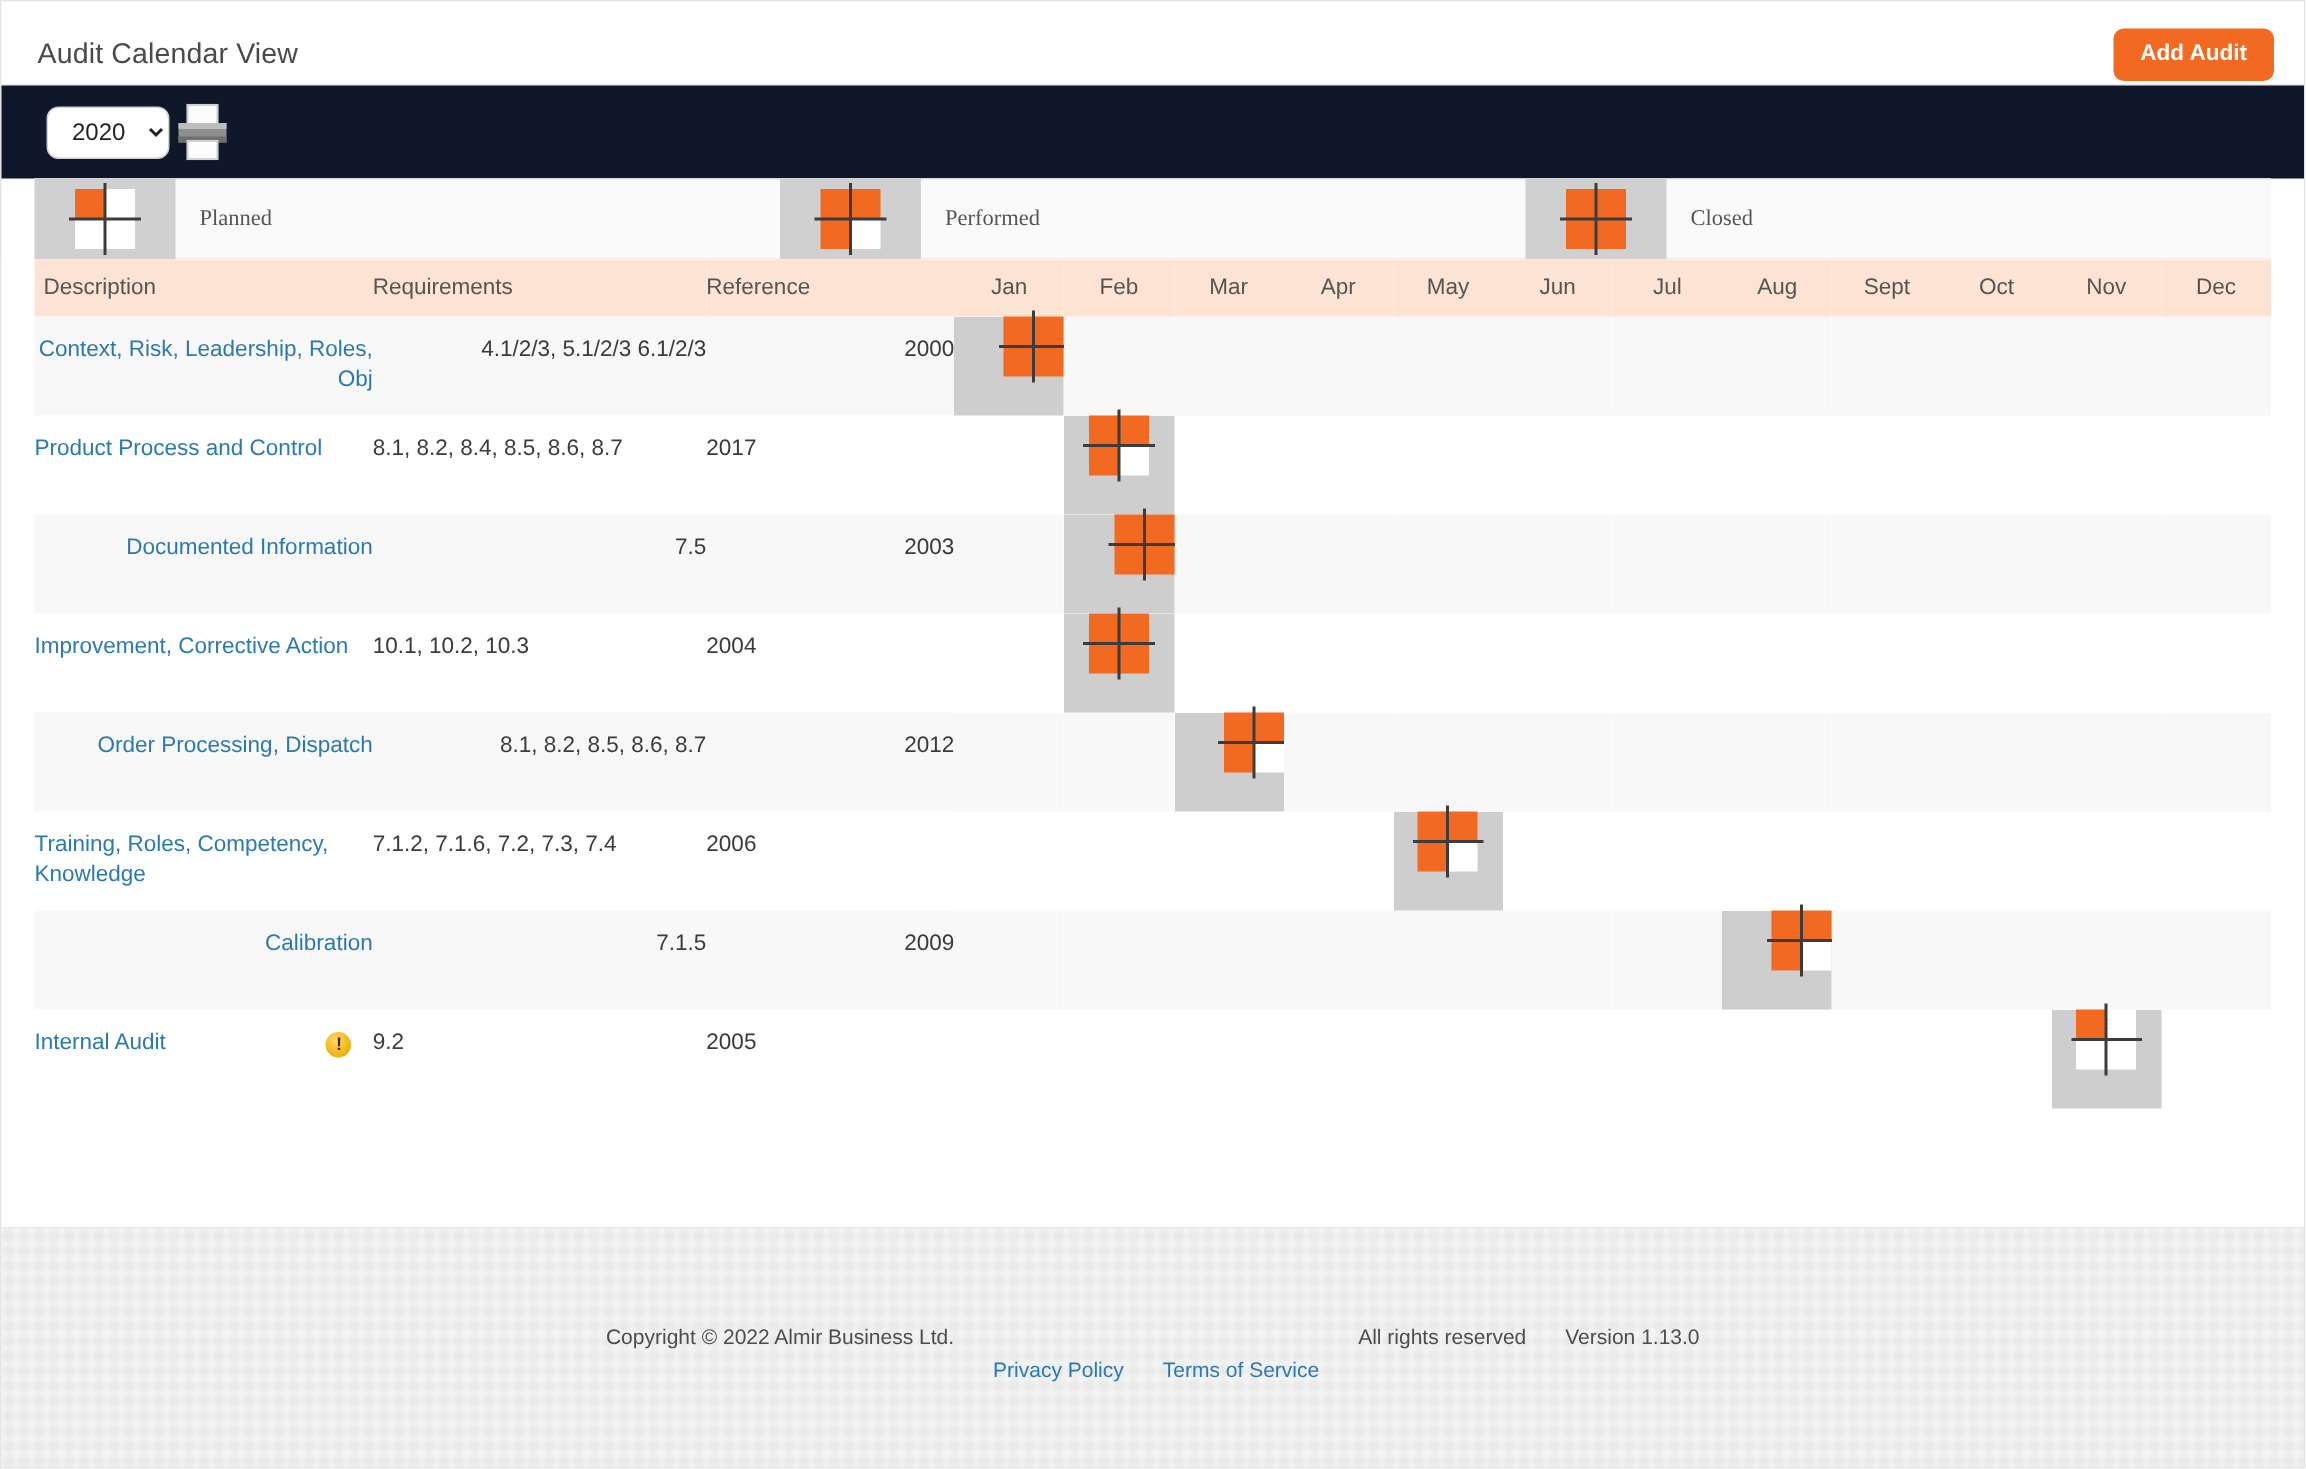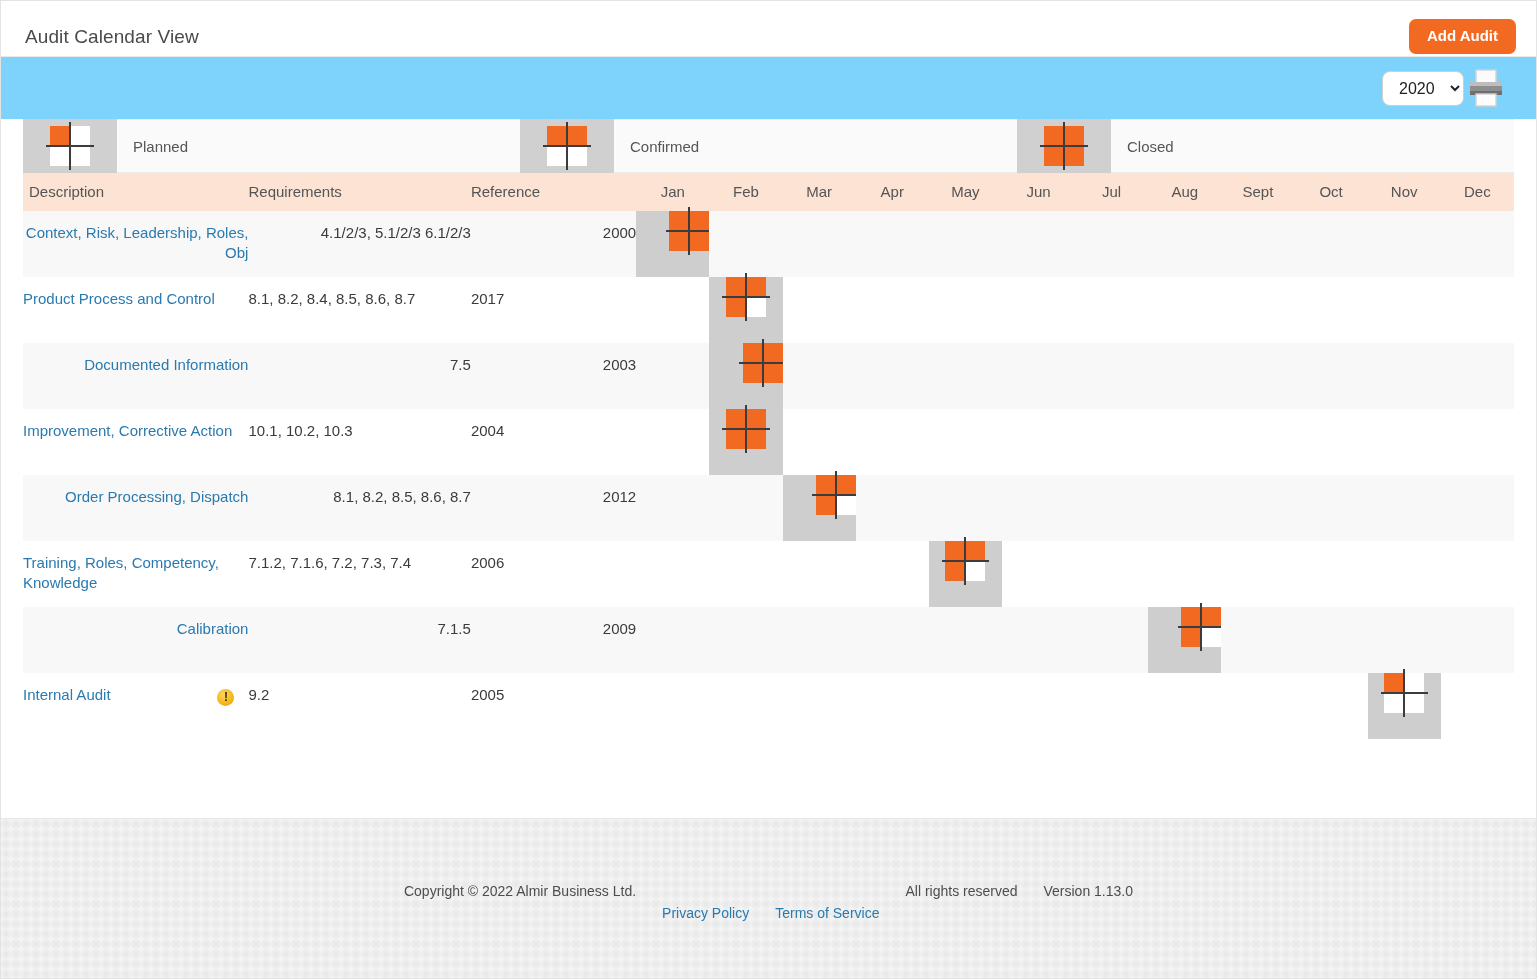--- a/index.html
+++ b/index.html
@@ -25,42 +25,42 @@
   .page-title { font-size:19px; color:#4a4a4a; font-weight:400; letter-spacing:.1px; }
   .btn-add {
     background:#f26a21; color:#fff; border:none; border-radius:7px;
     font-size:15px; font-weight:bold; font-family:"Liberation Sans", sans-serif;
     padding:9px 18px; cursor:pointer; line-height:1.1;
   }
 
   
   .toolbar {
     height:62px; flex:0 0 62px;
-    display:flex; align-items:center; justify-content:flex-end;
-    padding:0 28px 0 30px; background:#7dd3fc;
+    display:flex; align-items:center; justify-content:flex-start;
+    padding:0 28px 0 30px; background:#0f172a;
   }
   .year-select {
     font-family:"Liberation Sans", sans-serif;
     font-size:16px; color:#222;
     padding:7px 8px 7px 12px;
     border:1px solid #cfcfcf; border-radius:8px;
     background:#fff; cursor:pointer; min-width:82px;
   }
   .printer { width:44px; height:42px; cursor:pointer; display:block; }
 
   
   .legend {
     display:flex; margin:0 22px; background:#fafafa;
     border-top:1px solid #ededed; border-bottom:1px solid #ededed;
     height:54px; flex:0 0 54px;
   }
   .legend-item { display:flex; align-items:center; flex:1 1 0; min-width:0; }
   .legend-sw { width:94px; height:54px; background:#d0d0d0;
                display:flex; align-items:center; justify-content:center; flex:0 0 94px; }
-  .legend-label { font-size:15px; color:#555; padding-left:16px; white-space:nowrap; }
+  .legend-label { font-size:15px; color:#555; padding-left:16px; white-space:nowrap;font-family:Liberation Serif, serif; }
 
   
   .quad { position:relative; display:block; }
   .quad .q { position:absolute; width:50%; height:50%; }
   .quad .cross-v, .quad .cross-h { position:absolute; background:#3c3c3c; }
   .quad .cross-v { left:50%; top:-9%; width:2px; height:118%; margin-left:-1px; }
   .quad .cross-h { top:50%; left:-9%; height:2px; width:118%; margin-top:-1px; }
 
   
   .content { flex:1 1 auto; background:#fff; padding:0 22px; overflow:hidden; }
@@ -148,34 +148,34 @@
           <span class="q" style="right:0;top:0;background:#fff;"></span>
           <span class="q" style="left:0;bottom:0;background:#fff;"></span>
           <span class="q" style="right:0;bottom:0;background:#fff;"></span>
           <span class="cross-v"></span>
             <span class="cross-h"></span>
         </span>
       </span>
       <span class="legend-label">Planned</span>
     </div>
 
+
     <div class="legend-item">
       <span class="legend-sw">
         <span class="quad" style="width:40px;height:40px;">
           <span class="q" style="left:0;top:0;background:#f26a21;"></span>
           <span class="q" style="right:0;top:0;background:#f26a21;"></span>
-          <span class="q" style="left:0;bottom:0;background:#fff;"></span>
+          <span class="q" style="left:0;bottom:0;background:#f26a21;"></span>
           <span class="q" style="right:0;bottom:0;background:#fff;"></span>
           <span class="cross-v"></span>
             <span class="cross-h"></span>
         </span>
       </span>
-      <span class="legend-label">Confirmed</span>
+      <span class="legend-label">Performed</span>
     </div>
-
 
     <div class="legend-item">
       <span class="legend-sw">
         <span class="quad" style="width:40px;height:40px;">
           <span class="q" style="left:0;top:0;background:#f26a21;"></span>
           <span class="q" style="right:0;top:0;background:#f26a21;"></span>
           <span class="q" style="left:0;bottom:0;background:#f26a21;"></span>
           <span class="q" style="right:0;bottom:0;background:#f26a21;"></span>
           <span class="cross-v"></span>
             <span class="cross-h"></span>

